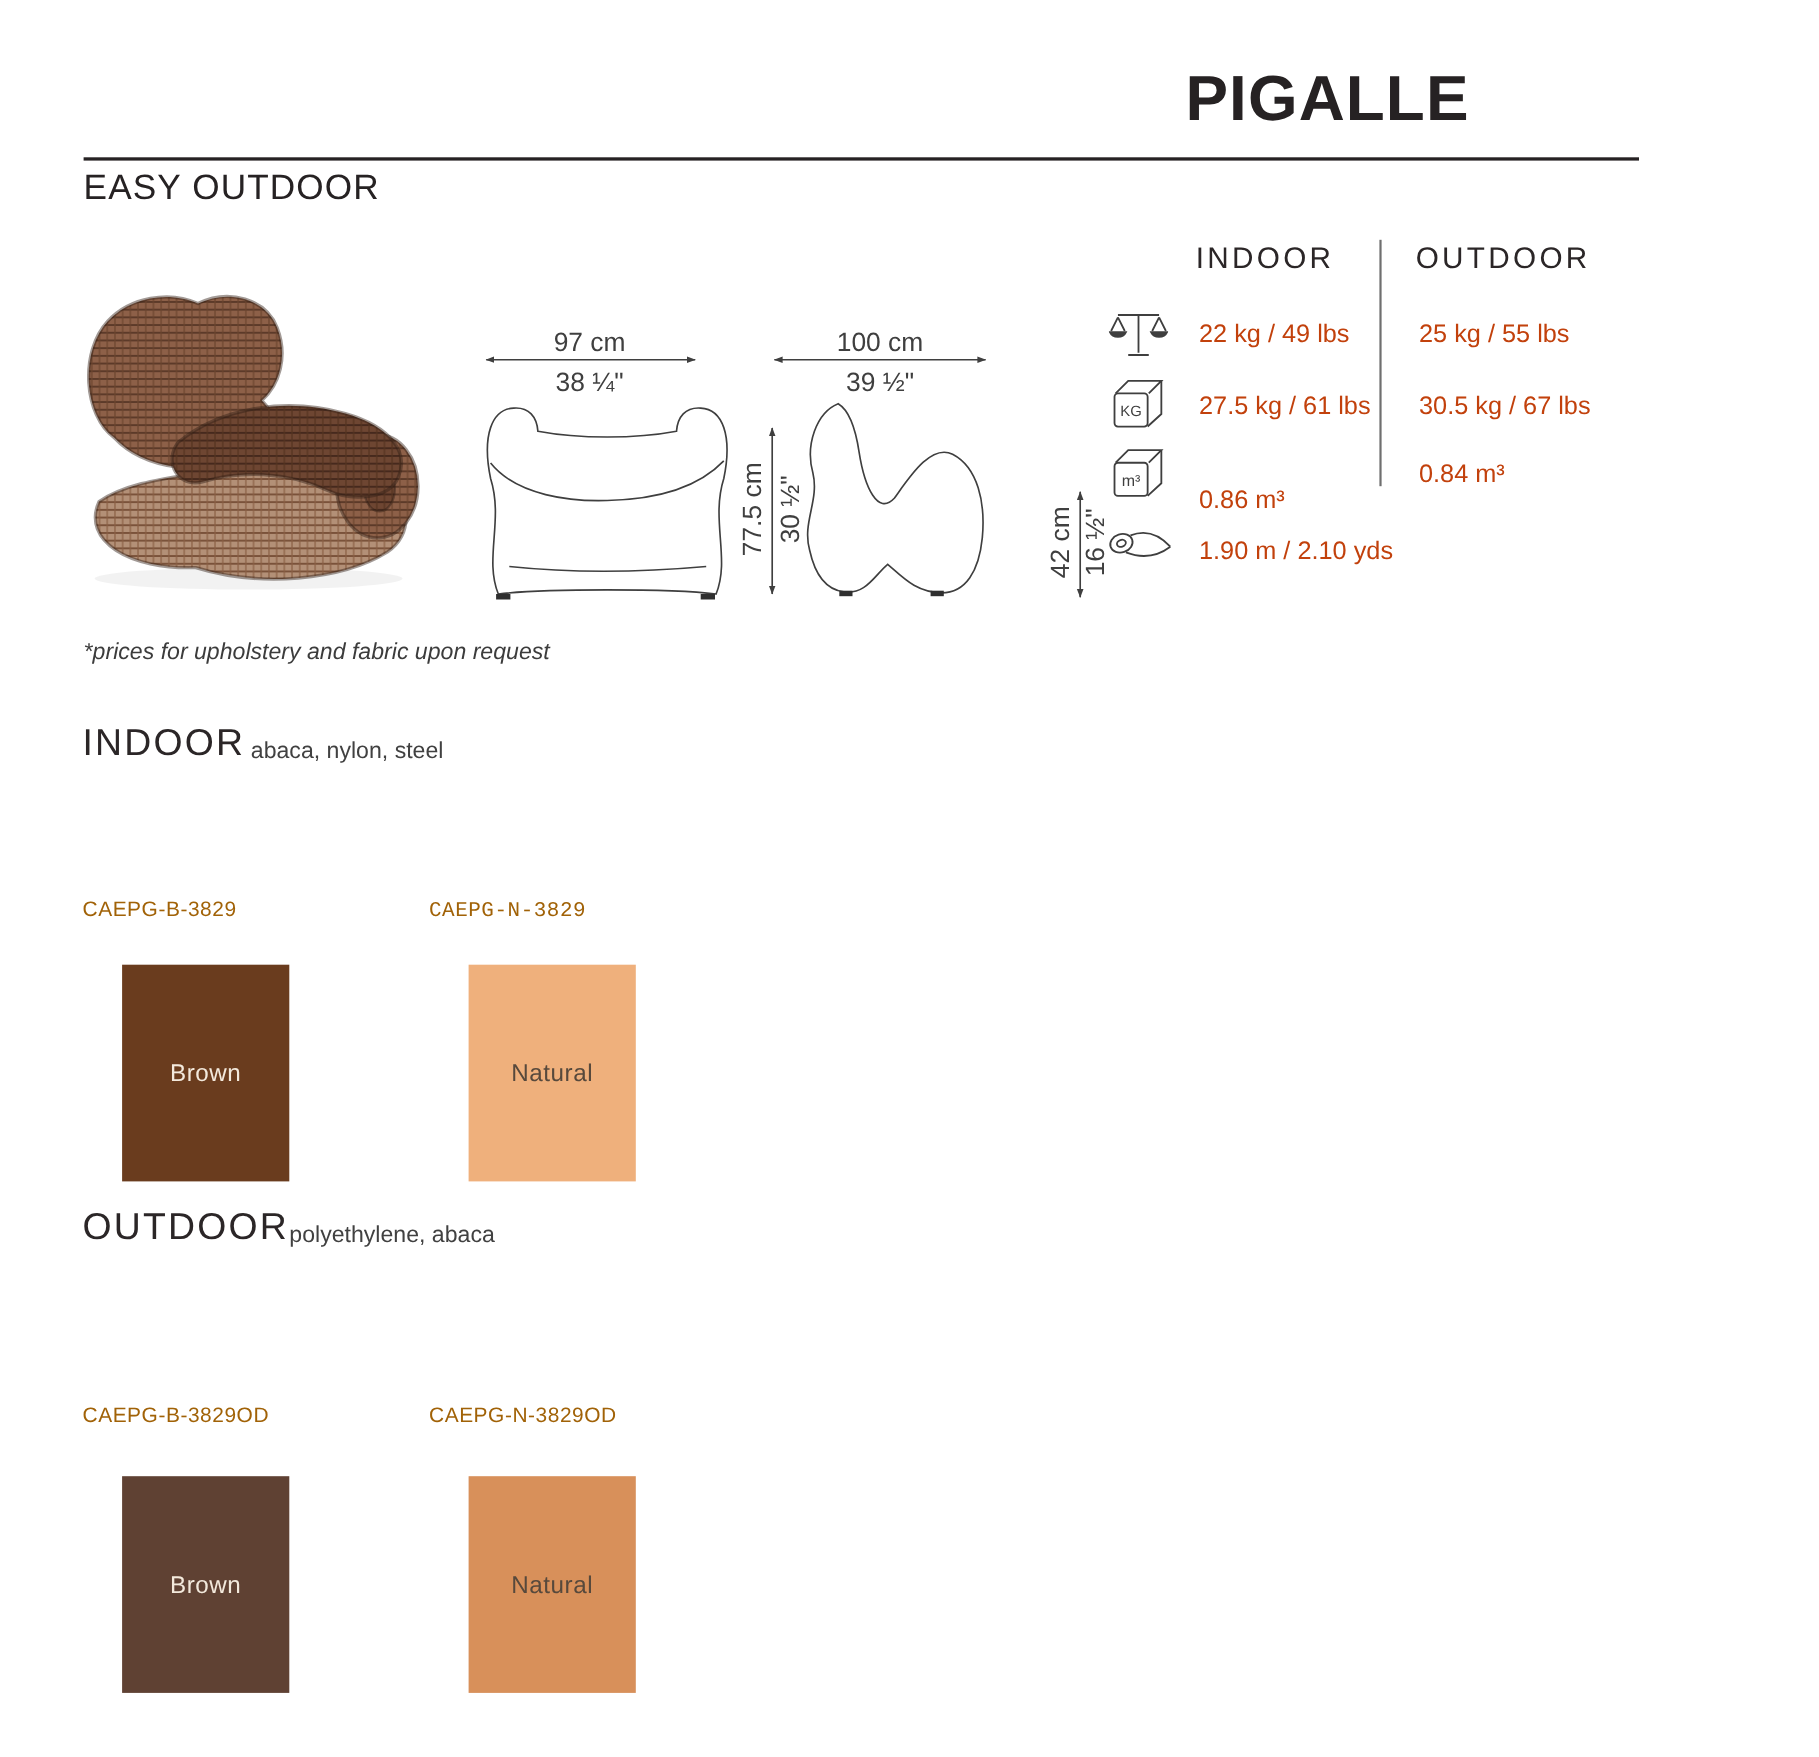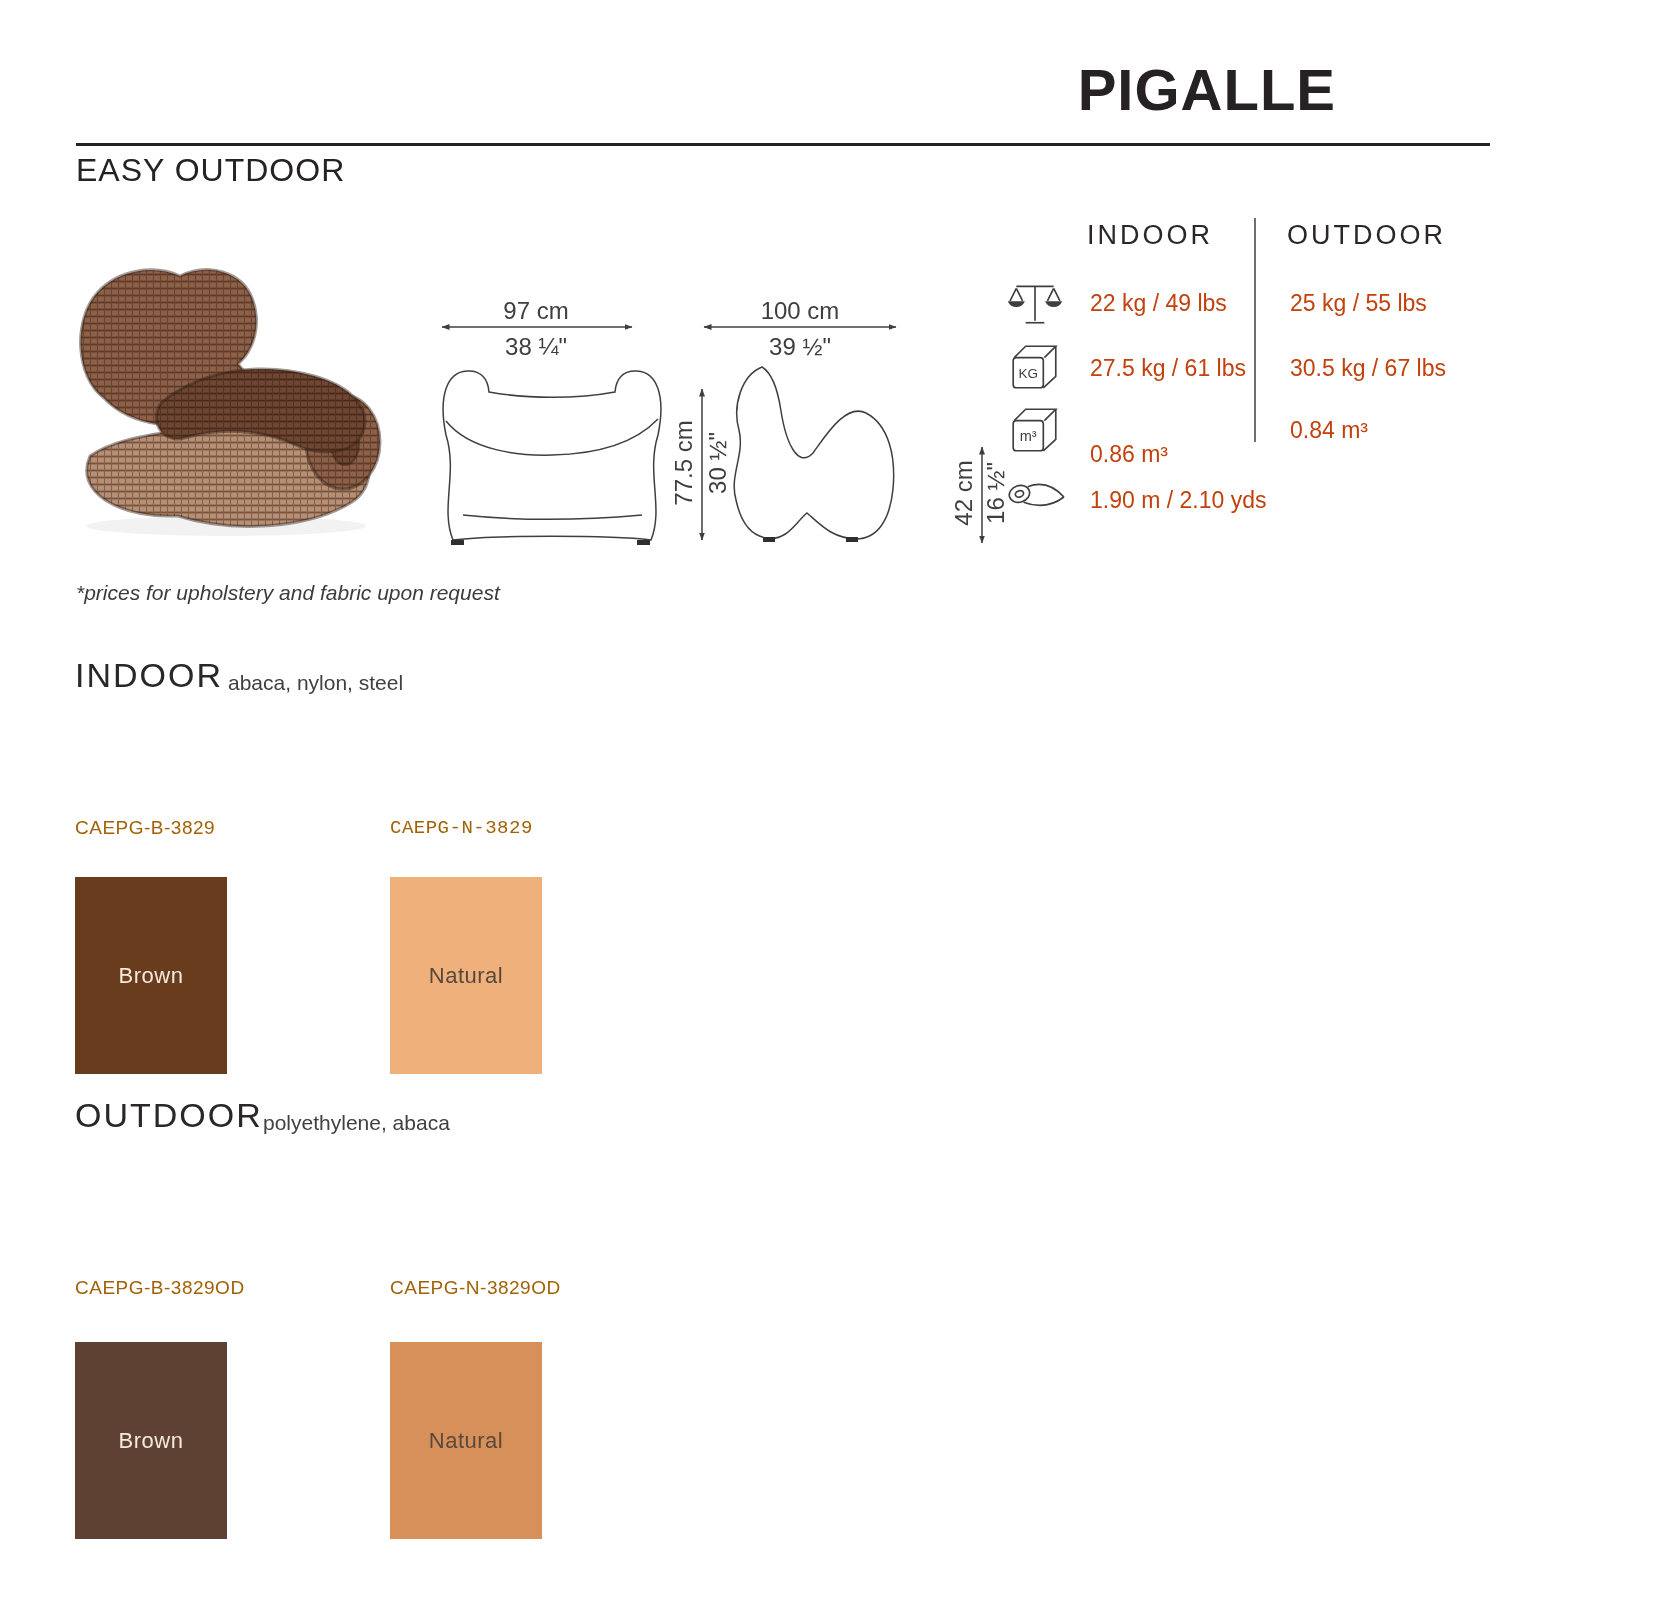--- a/index.html
+++ b/index.html
@@ -13,21 +13,21 @@
   .indoor-h{left:1087px;}
   .outdoor-h{left:1287px;}
   .divider{left:1254px;top:218px;width:2px;height:224px;background:#6f6f6f;}
   .spec-icon{left:1008px;width:54px;height:54px;}
   .spec-val{font-size:23px;color:#c2410c;white-space:nowrap;}
   .iv{left:1090px;} .ov{left:1290px;}
   .footnote{left:76px;top:581px;font-size:21px;font-style:italic;color:#3c3c3c;}
   .section-h{font-size:34px;letter-spacing:2px;color:#2b2627;}
   .materials{font-size:21px;color:#414141;}
   .code{font-size:19px;color:#a16207;letter-spacing:0.5px;}
-  .swatch{width:152px;height:197px;display:flex;align-items:center;justify-content:center;}
+  .swatch{width:152px;height:197px;display:flex;align-items:center;justify-content:center;margin-left:36px;}
   .swatch span{font-size:22px;letter-spacing:0.5px;}
   svg text{font-family:"Liberation Sans",sans-serif;}
   .dim-label{font-size:24px;fill:#3f3f3f;}
 </style>
 </head>
 <body>
 
 <div class="page">
 
   <div class="abs brand">PIGALLE</div>

